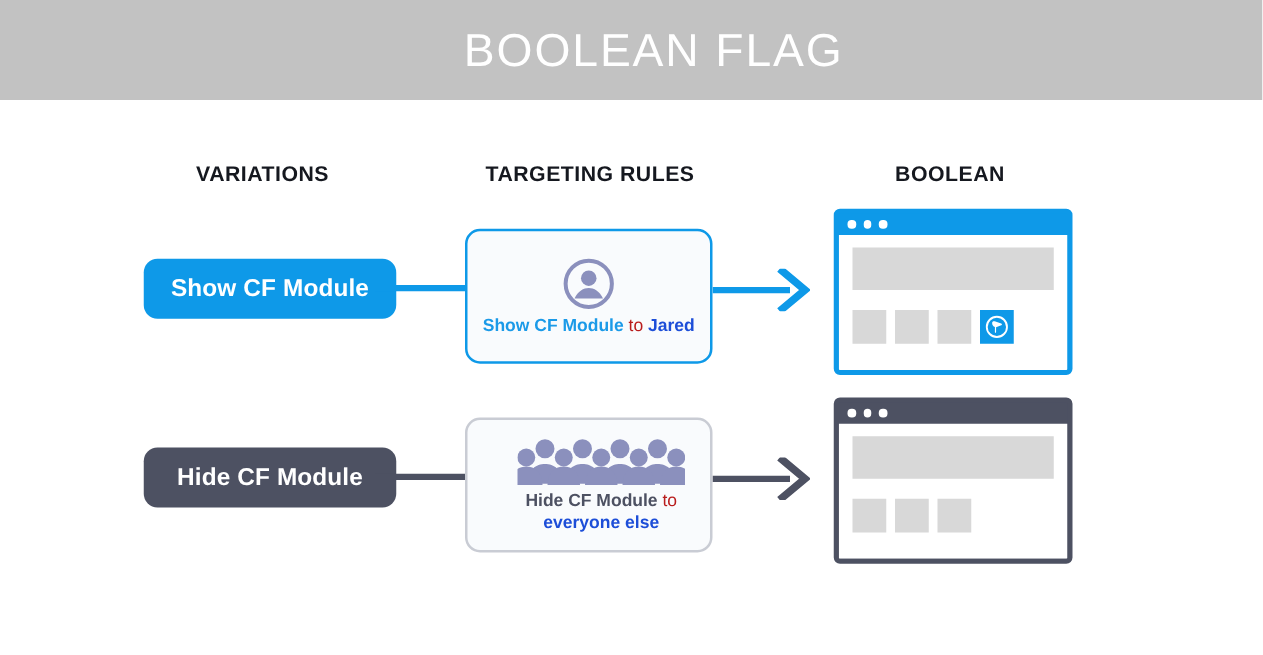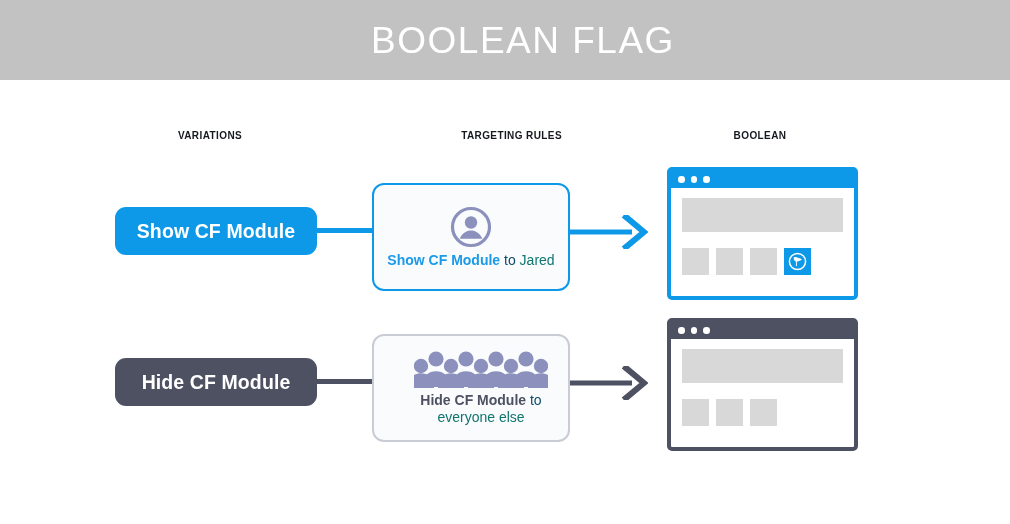--- a/index.html
+++ b/index.html
@@ -36,29 +36,29 @@
     font-size: 37px;
     font-weight: 400;
     letter-spacing: 1.5px;
     line-height: 1;
     margin-left: 36px;
   }
 
   
   .col-head {
     position: absolute;
-    font-size: 10px;
+    font-size: 17px;
     font-weight: bold;
     color: #15181f;
     letter-spacing: 0.4px;
     text-align: center;
     white-space: nowrap;
   }
   .col-head.variations    { left: 120px; top: 130px; width: 180px; }
-  .col-head.targeting     { left: 382px; top: 130px; width: 180px; text-align: right; }
+  .col-head.targeting     { left: 382px; top: 130px; width: 180px; }
   .col-head.results       { left: 670px; top: 130px; width: 180px; }
 
   
   .row {
     position: absolute;
     left: 0;
     width: 850px;
     height: 140px;
   }
   .row.row-1 { top: 165px; }
@@ -124,22 +124,22 @@
   }
   .card-text {
     font-size: 14px;
     line-height: 17px;
     text-align: center;
     color: #2b2f3a;
     white-space: nowrap;
   }
   .card-text .strong-blue { color: #1b9ae8; font-weight: bold; }
   .card-text .strong-slate { color: #4d5162; font-weight: bold; }
-  .card-text .strong-dark { color: #0f766e; font-weight: normal; }
-  .card-text .plain { font-weight: normal; color: #0c4a6e; }
+  .card-text .strong-dark { color: #1d4ed8; font-weight: bold; }
+  .card-text .plain { font-weight: normal; color: #b91c1c; }
   .card-text .line2 { display: block; }
 
   
   .arrow {
     position: absolute;
     left: 570px;
     top: 50px;
     width: 78px;
     height: 34px;
   }

